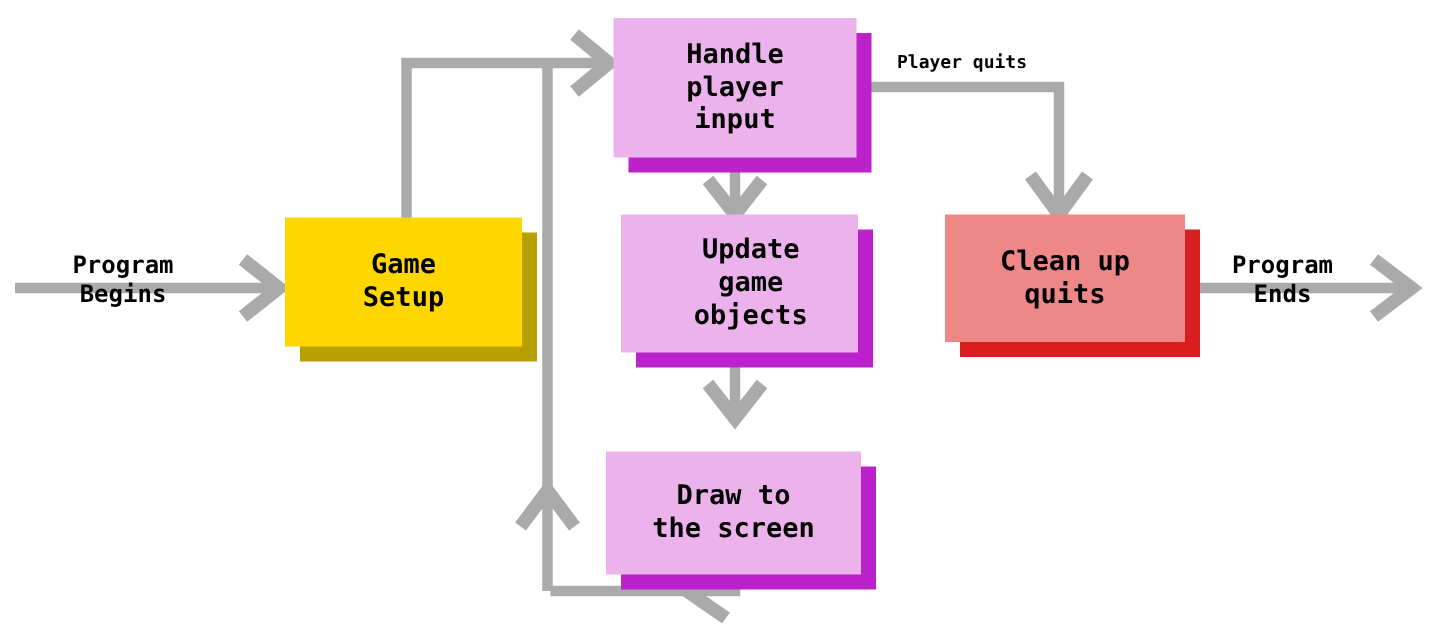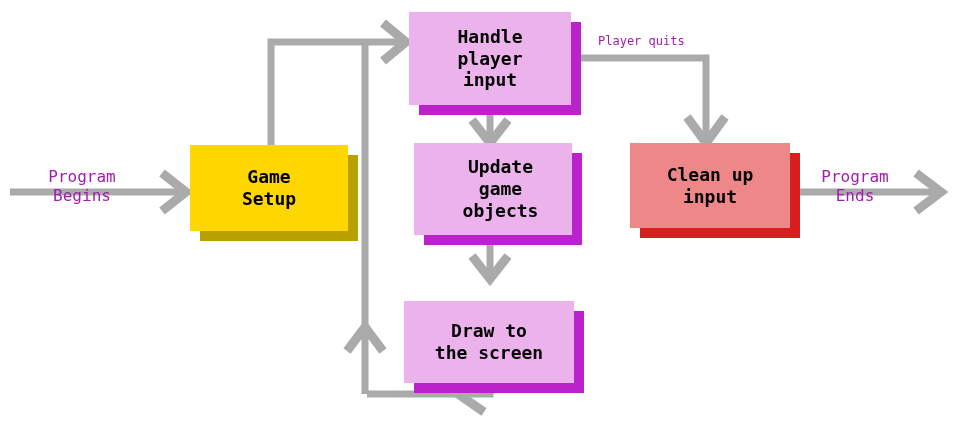--- a/index.html
+++ b/index.html
@@ -53,22 +53,22 @@
     height: 100%;
     z-index: -1;
   }
   .node .label {
     position: relative;
     z-index: 2;
   }
   .edge-label {
     position: absolute;
     font-family: "DejaVu Sans Mono", "Liberation Mono", monospace;
-    font-weight: normal;
-    color: #a21caf;
+    font-weight: bold;
+    color: #000000;
     white-space: pre-line;
     z-index: 4;
     line-height: 1.18;
   }
   .lbl-center { text-align: center; }
   .lbl-left   { text-align: left; }
 </style>
 </head>
 <body>
 
@@ -130,21 +130,21 @@
     <div class="shadow" style="background: rgb(187, 34, 204);"></div>
     <div class="face" style="background: rgb(235, 178, 235);"></div>
     <div class="label">Draw to
 the screen</div>
   </div>
 
   <div class="node" style="left: 630px; top: 143px; width: 160px; height: 85px; font-size: 18px;">
     <div class="shadow" style="background: rgb(216, 30, 30);"></div>
     <div class="face" style="background: rgb(238, 136, 136);"></div>
     <div class="label">Clean up
-input</div>
+quits</div>
   </div>
 
   <div class="edge-label lbl-center" style="left: 22px; top: 168px; width: 120px; font-size: 16px; text-align: center;">Program
 Begins</div>
   <div class="edge-label lbl-left" style="left: 598px; top: 34px; width: 110px; font-size: 12px; text-align: left;">Player quits</div>
   <div class="edge-label lbl-center" style="left: 802px; top: 168px; width: 106px; font-size: 16px; text-align: center;">Program
 Ends</div>
 
 </div>
 

